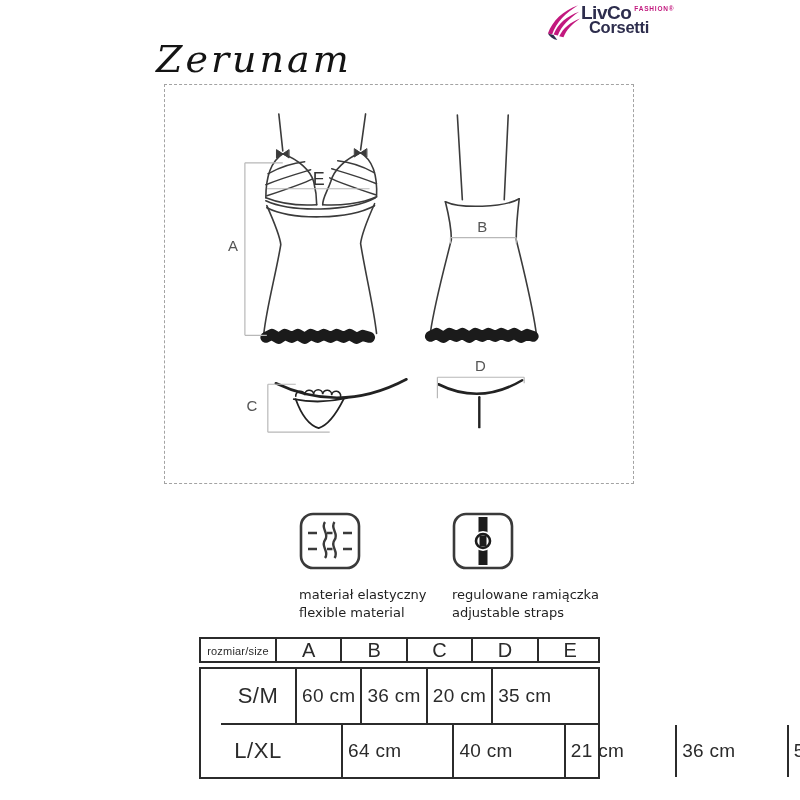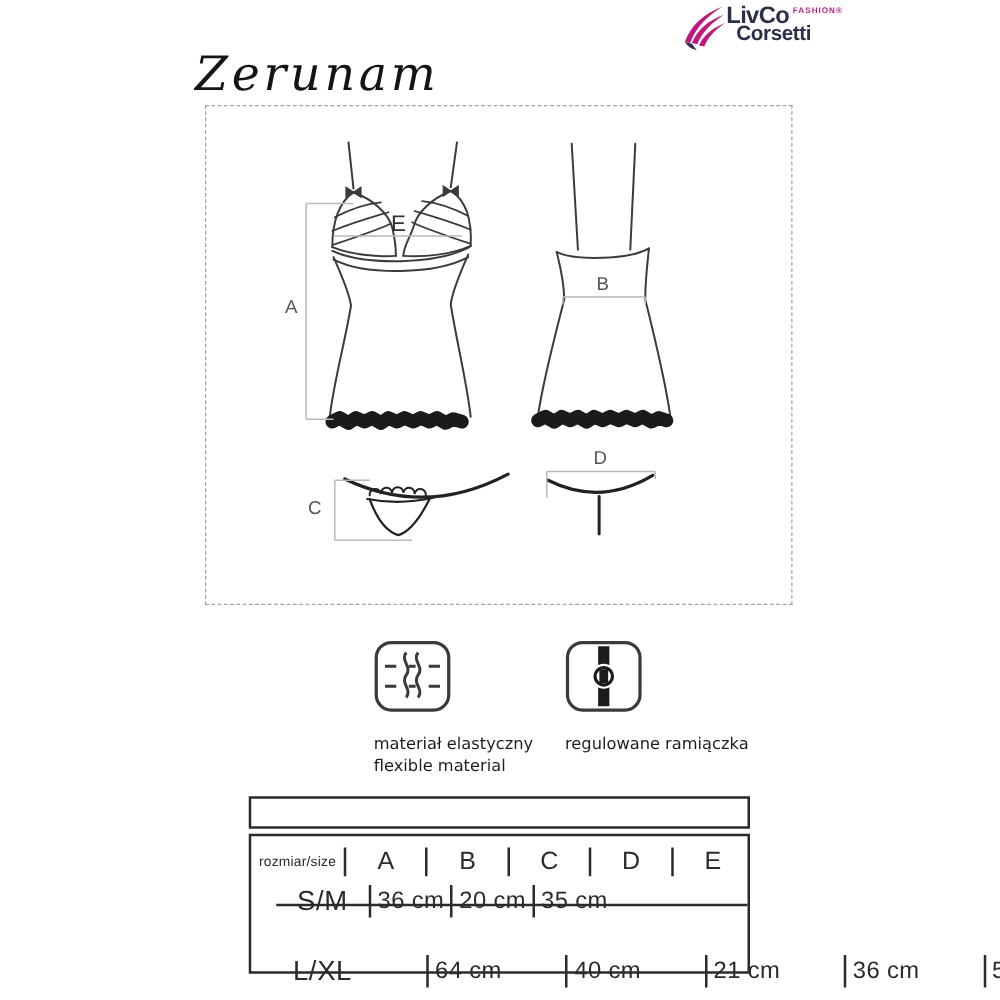--- a/index.html
+++ b/index.html
@@ -32,21 +32,21 @@
   .feature-caption{margin-top:12px;font-family:"DejaVu Sans",sans-serif;
     font-size:13px;color:#1f1f1f;line-height:1.4;}
 
   
   .size-table{position:absolute;left:199px;top:637px;width:401px;}
   .tgrid{display:grid;grid-template-columns:74px repeat(5,65.4px);box-sizing:border-box;}
   .thead{border:2px solid #2b2b2b;height:26px;}
   .tbody{border:2px solid #2b2b2b;margin-top:4px;padding-left:20px;}
   .trow{height:54px;}
   .trow + .trow{border-top:2px solid #2b2b2b;gap:46px;}
-  .cell{display:flex;align-items:center;justify-content:center;box-sizing:border-box;margin-top:39px;}
+  .cell{display:flex;align-items:center;justify-content:center;box-sizing:border-box;}
   .thead .cell,.trow .cell{border-left:2px solid #2b2b2b;}
   .thead .cell:first-child,.trow .cell:first-child{border-left:none;}
   .h-small{font-size:11px;letter-spacing:0.2px;}
   .h-letter{font-size:20px;}
   .c-size{font-size:22px;letter-spacing:0.5px;}
   .c-val{font-size:19px;letter-spacing:0.3px;}
 </style>
 </head>
 <body>
 
@@ -163,35 +163,37 @@
 <div class="feature feature-straps">
   <svg class="feature-icon" viewBox="0 0 62 58">
     <rect x="2" y="2" width="58" height="54" rx="12" fill="#ffffff" stroke="#3a3a3a" stroke-width="2.6"></rect>
     <rect x="26.5" y="5" width="9" height="48" fill="#1c1c1c"></rect>
     <circle cx="31" cy="29" r="10" fill="#ffffff"></circle>
     <circle cx="31" cy="29" r="7" fill="#ffffff" stroke="#1c1c1c" stroke-width="2.6"></circle>
     <rect x="27.5" y="23.5" width="7" height="11" fill="#1c1c1c"></rect>
   </svg>
   <div class="feature-caption">
     <div>regulowane ramiączka</div>
+    <div>adjustable straps</div>
   </div>
 </div>
 
 <div class="size-table">
   <div class="tgrid thead">
     <div class="cell h-small">rozmiar/size</div>
     <div class="cell h-letter">A</div>
     <div class="cell h-letter">B</div>
     <div class="cell h-letter">C</div>
     <div class="cell h-letter">D</div>
     <div class="cell h-letter">E</div>
   </div>
   <div class="tbody">
     <div class="tgrid trow">
       <div class="cell c-size">S/M</div>
+      <div class="cell c-val">60 cm</div>
       <div class="cell c-val">36 cm</div>
       <div class="cell c-val">20 cm</div>
       <div class="cell c-val">35 cm</div>
     </div>
     <div class="tgrid trow">
       <div class="cell c-size">L/XL</div>
       <div class="cell c-val">64 cm</div>
       <div class="cell c-val">40 cm</div>
       <div class="cell c-val">21 cm</div>
       <div class="cell c-val">36 cm</div>

